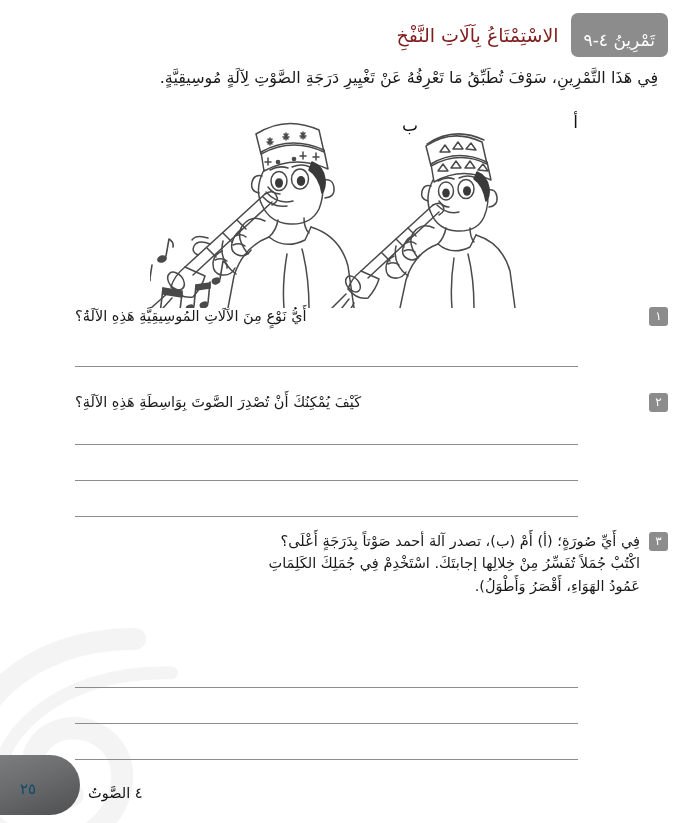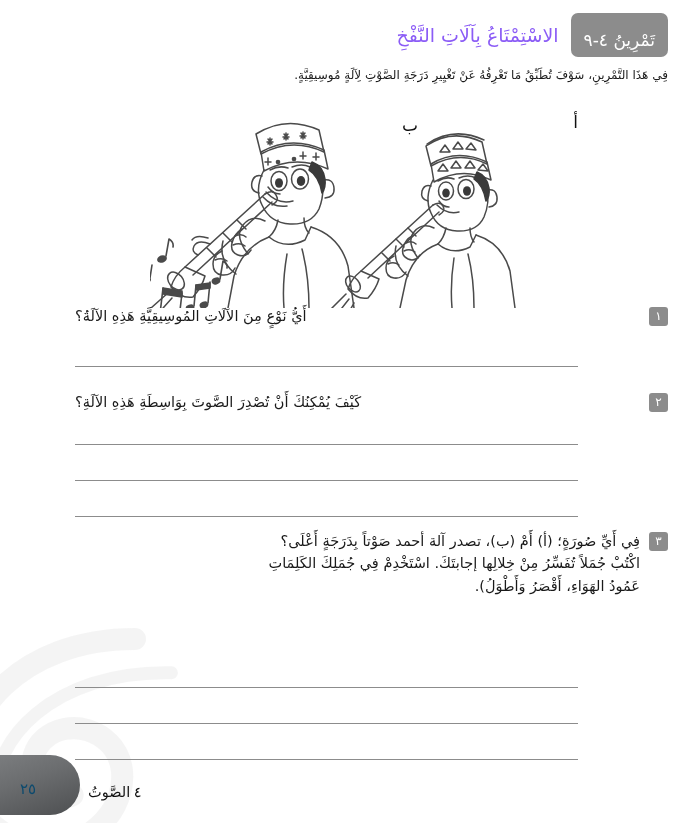--- a/index.html
+++ b/index.html
@@ -44,32 +44,32 @@
     color: #ffffff;
     border-radius: 7px;
     padding: 18px 13px 6px 13px;
     font-size: 17px;
     line-height: 1.15;
     white-space: nowrap;
     font-family: "DejaVu Sans", sans-serif;
   }
   .exercise-title {
     font-size: 19px;
-    color: #8b5cf6;
+    color: #7f1d1d;
     white-space: nowrap;
     font-family: "DejaVu Sans", sans-serif;
   }
 
   .intro-text {
     position: absolute;
     top: 66px;
     right: 22px;
     left: 150px;
-    text-align: right;
-    font-size: 12px;
+    text-align: center;
+    font-size: 16px;
     line-height: 1.5;
     color: #1a1a1a;
     z-index: 3;
   }
 
   
   .figure-area {
     position: absolute;
     top: 108px;
     left: 150px;
@@ -155,21 +155,20 @@
     font-family: Liberation Sans, sans-serif;
   }
   .footer-chapter {
     position: absolute;
     left: 88px;
     bottom: 22px;
     font-size: 14.5px;
     color: #111111;
     direction: rtl;
     z-index: 4;
-    font-family: Liberation Serif, serif;
   }
 </style>
 </head>
 <body>
 
 <svg class="watermark" viewBox="0 0 200 200">
   <path d="M150 20 C 60 20, 15 80, 20 125 C 25 165, 70 190, 105 175 C 140 160, 150 120, 130 100
            C 110 80, 78 88, 72 110 C 66 132, 86 148, 102 140" fill="none" stroke="#9a9a9a" stroke-width="17" stroke-linecap="round"></path>
   <path d="M178 46 C 86 44, 38 100, 44 140" fill="none" stroke="#9a9a9a" stroke-width="10" stroke-linecap="round"></path>
 </svg>

